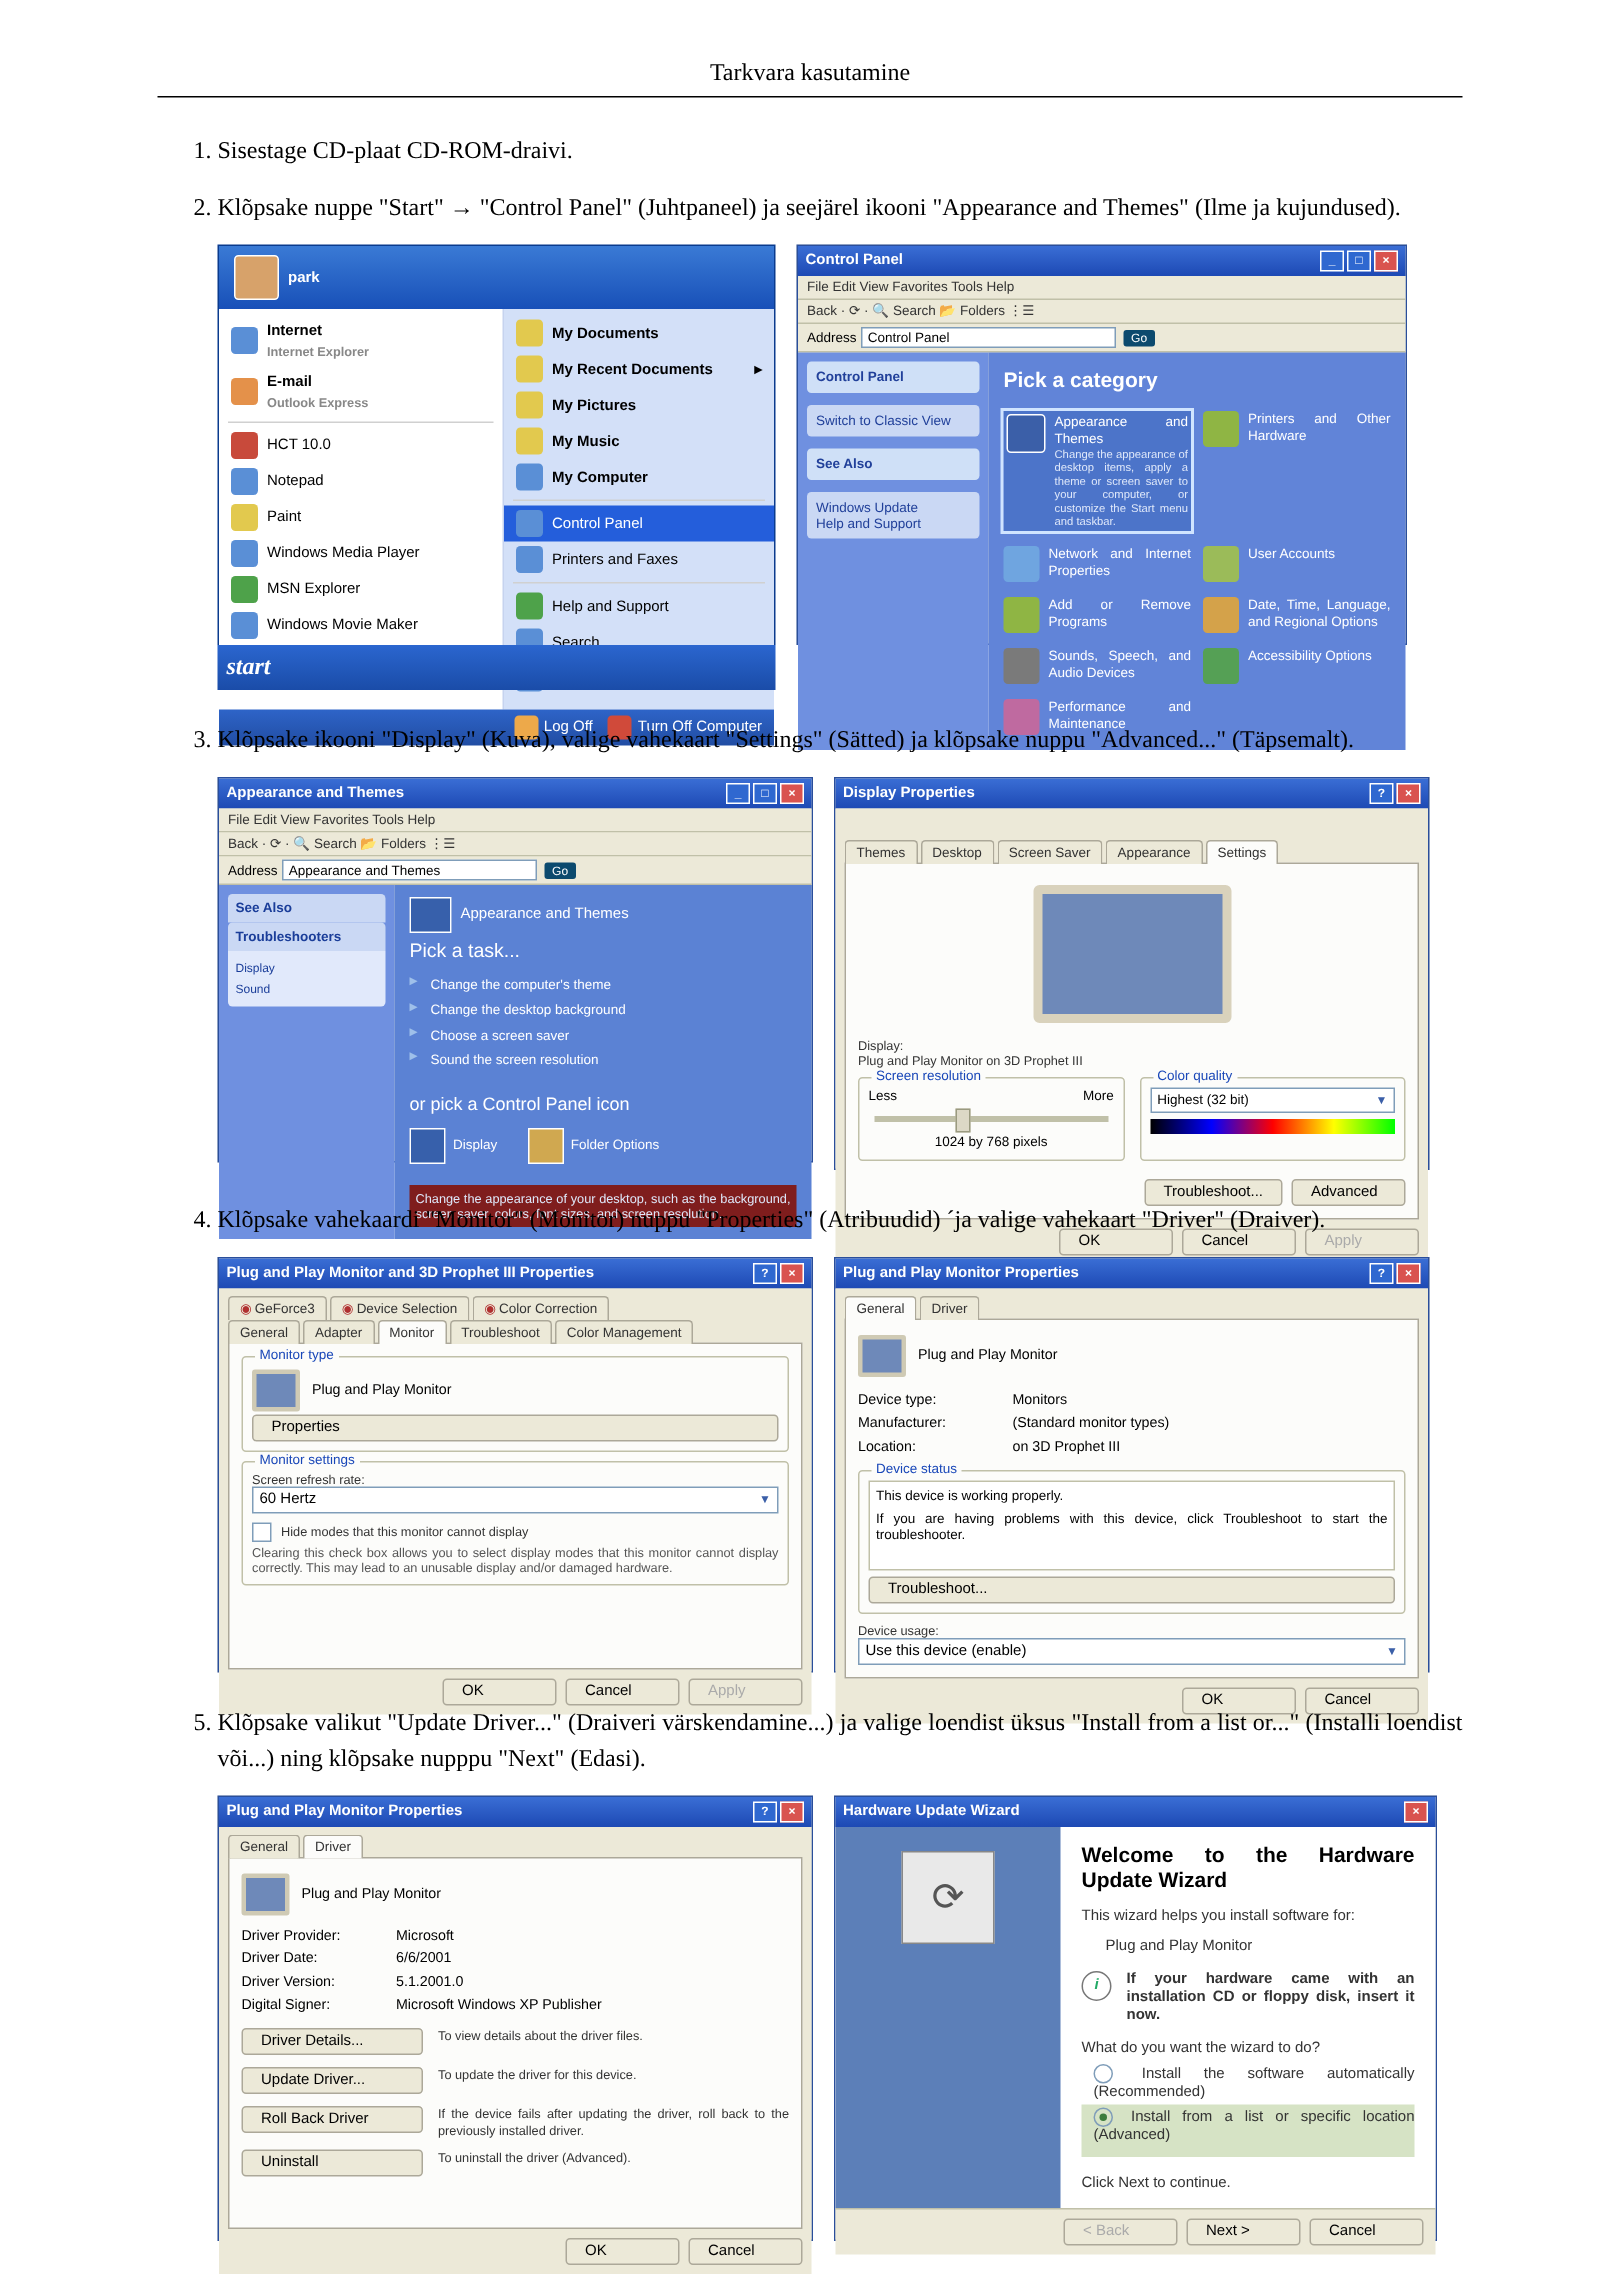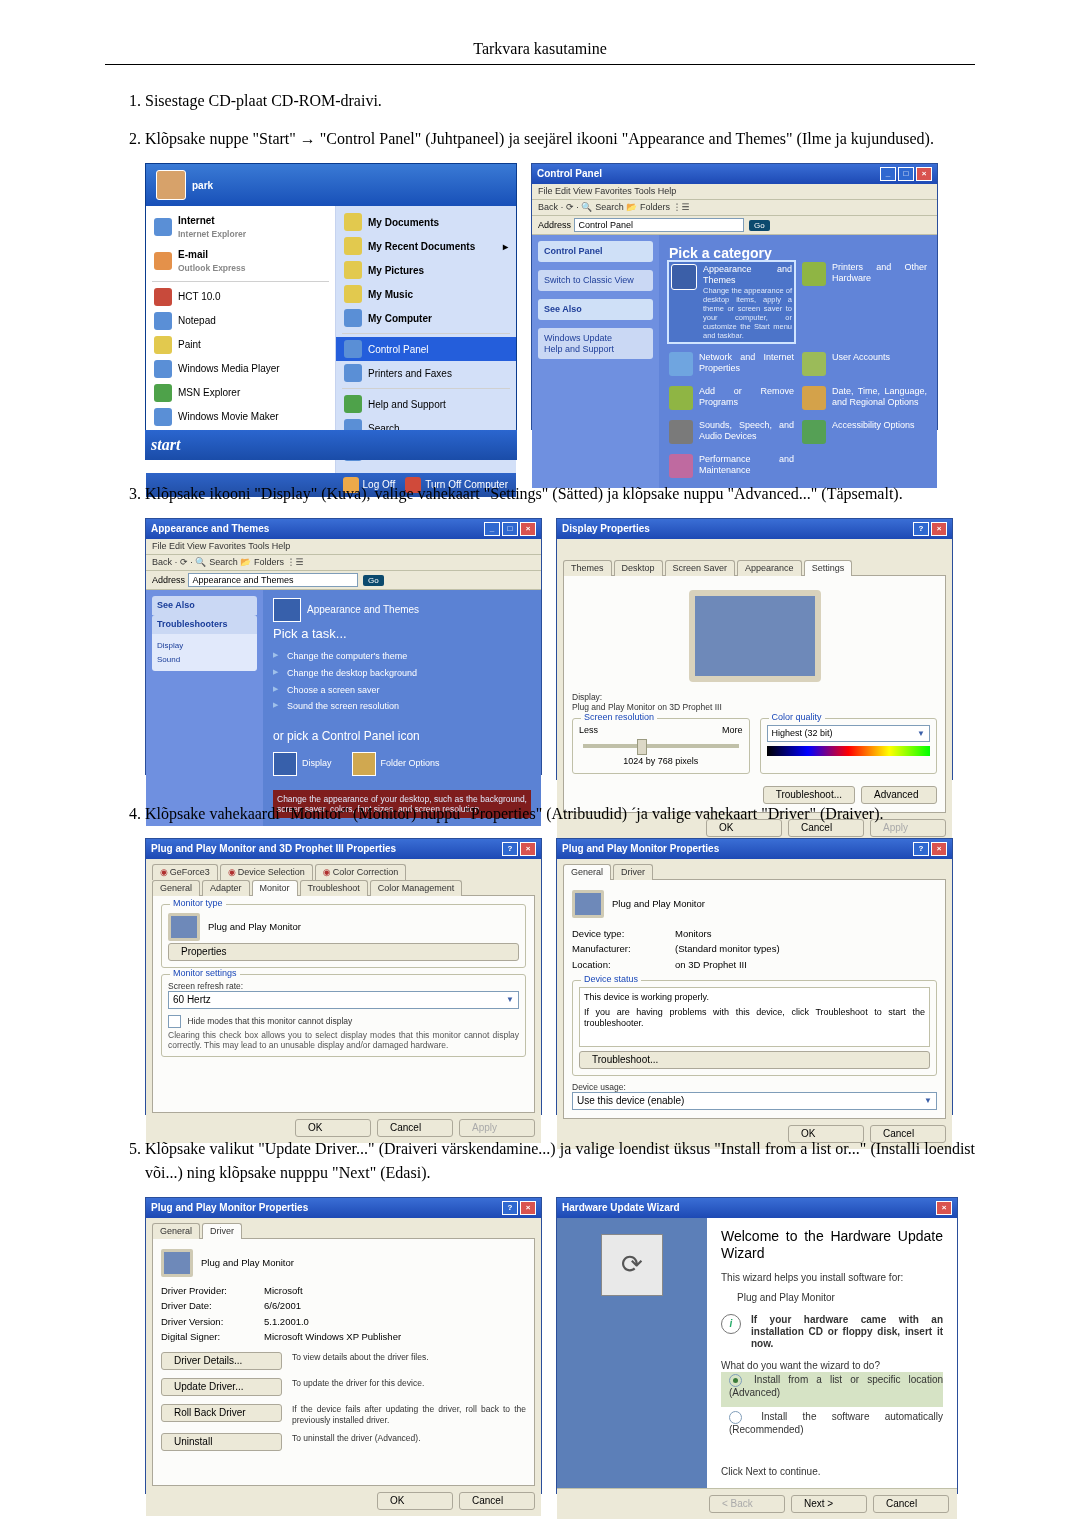--- a/index.html
+++ b/index.html
@@ -233,20 +233,21 @@
   }
   .cp-main {
     flex: 1;
     background: #6184d8;
     color: #fff;
     padding: 10px;
   }
   .cp-heading {
     font-size: 14px;
     font-weight: bold;
+    margin-bottom: 12px;
   }
   .cp-cats {
     display: grid;
     grid-template-columns: 1fr 1fr;
     gap: 10px 8px;
   }
   .cp-cat {
     display: flex;
     gap: 6px;
     align-items: flex-start;
@@ -565,21 +566,21 @@
     color: #555;
   }
   .wiz-right {
     flex: 1;
     padding: 10px 14px;
     font-size: 10px;
     color: #333;
   }
   .wiz-title {
     font-size: 14px;
-    font-weight: normal;
+    font-weight: bold;
     color: #000;
     margin-bottom: 10px;
   }
   .radio {
     width: 11px;
     height: 11px;
     border: 1px solid #7f9db9;
     border-radius: 50%;
     display: inline-block;
     vertical-align: middle;
@@ -1103,29 +1104,29 @@
             </div>
             <div class="wiz-right">
               <div class="wiz-title">Welcome to the Hardware Update Wizard</div>
               <div>This wizard helps you install software for:</div>
               <div style="padding:8px 0 10px 16px;">Plug and Play Monitor</div>
               <div style="display:flex;gap:4px;align-items:flex-start;font-weight:bold;margin-bottom:10px;">
                 <span class="info-icon">i</span>
                 <span>If your hardware came with an installation CD or floppy disk, insert it now.</span>
               </div>
               <div>What do you want the wizard to do?</div>
+              <div style="padding:4px 0 2px 8px;">
+                <span class="radio"></span>
+                <span>Install the software automatically (Recommended)</span>
+              </div>
               <div style="padding:2px 0 8px 8px;background:#d6e3c5;">
                 <span class="radio checked"></span>
                 <span>Install from a list or specific location (Advanced)</span>
               </div>
-              <div style="padding:4px 0 2px 8px;">
-                <span class="radio"></span>
-                <span>Install the software automatically (Recommended)</span>
-              </div>
-              <div style="margin-top:28px;">Click Next to continue.</div>
+              <div style="margin-top:12px;">Click Next to continue.</div>
             </div>
           </div>
           <div class="wiz-bottom">
             <div class="btn disabled">&lt; Back</div>
             <div class="btn">Next &gt;</div>
             <div class="btn">Cancel</div>
           </div>
         </div>
       </div>
     </li>

